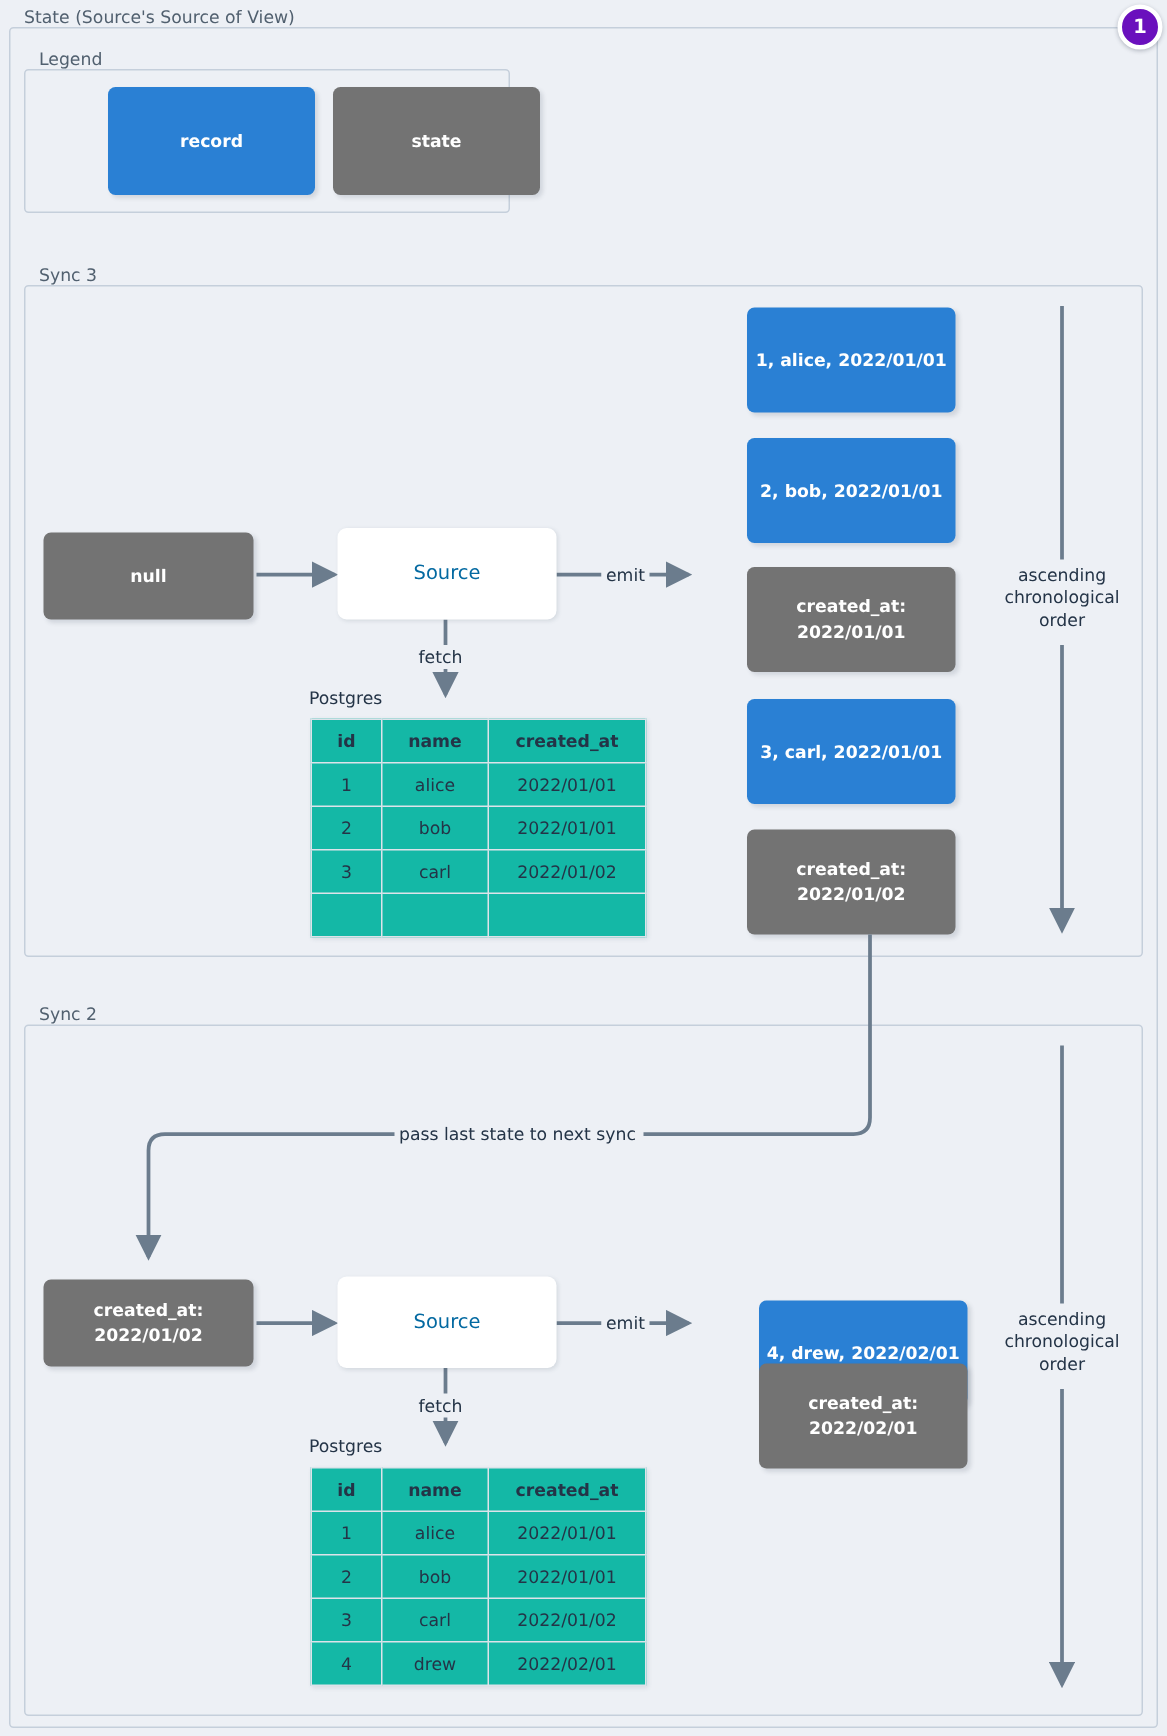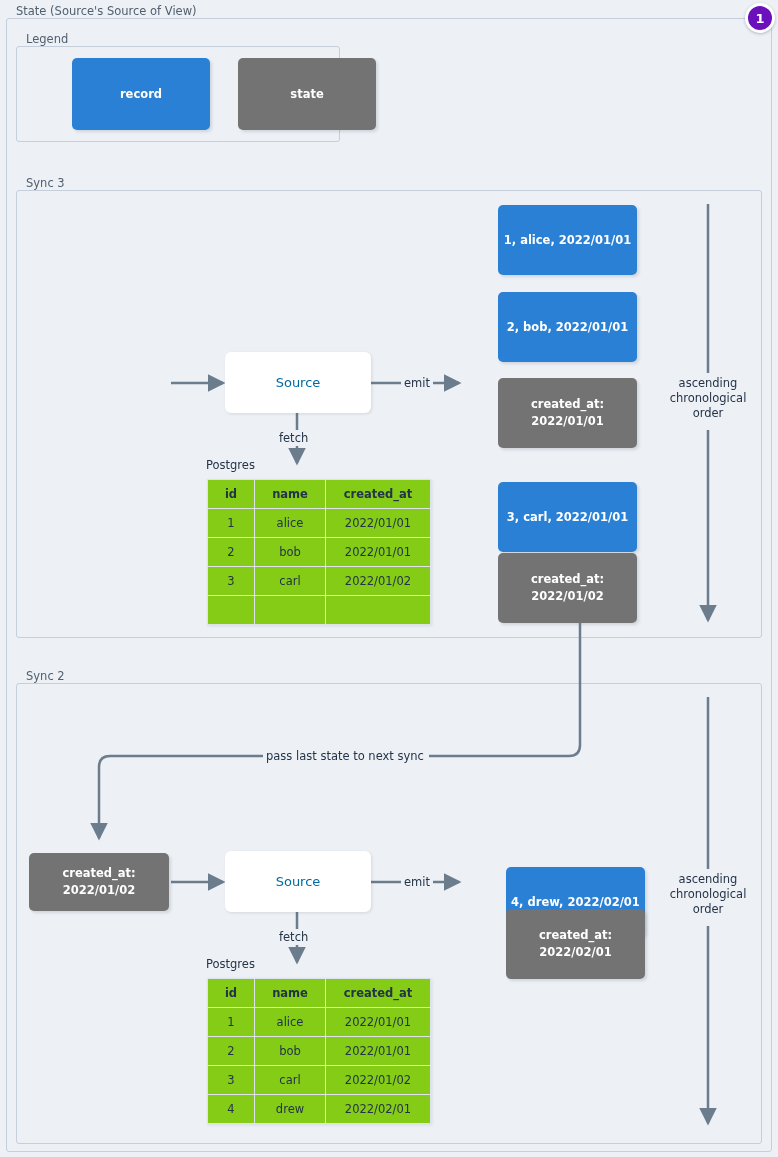--- a/index.html
+++ b/index.html
@@ -54,21 +54,21 @@
     left: 16px;
     top: 32px;
     width: 324px;
     height: 110px;
   }
   #legend-inner {
     position: absolute;
     left: 12px;
     top: 26px;
     display: flex;
-    gap: 28px;
+    gap: 12px;
     padding-left: 44px;
   }
 
   
   .node {
     box-sizing: border-box;
     display: flex;
     align-items: center;
     justify-content: center;
     text-align: center;
@@ -118,21 +118,21 @@
   
   .pg-label {
     position: absolute;
     font-size: 11.5px;
     color: #243447;
     white-space: nowrap;
   }
   table.pg {
     position: absolute;
     border-collapse: collapse;
-    background: #84cc16;
+    background: #14b8a6;
     font-size: 11.5px;
     color: #243447;
     box-shadow: 1px 1px 3px rgba(60, 75, 95, 0.12);
   }
   table.pg th, table.pg td {
     border: 1px solid #dde3ea;
     height: 28px;
     padding: 0 8px;
     text-align: center;
     font-weight: normal;
@@ -230,20 +230,23 @@
       <line x1="355" y1="193" x2="385" y2="193" stroke="#6b7c8d" stroke-width="2.5"></line>
       <line x1="415" y1="193" x2="443" y2="193" stroke="#6b7c8d" stroke-width="2.5" marker-end="url(#ah1)"></line>
 
       <line x1="281" y1="223" x2="281" y2="240" stroke="#6b7c8d" stroke-width="2.5"></line>
       <line x1="281" y1="256" x2="281" y2="273" stroke="#6b7c8d" stroke-width="2.5" marker-end="url(#ah1)"></line>
 
       <line x1="692" y1="14" x2="692" y2="183" stroke="#6b7c8d" stroke-width="2.5"></line>
       <line x1="692" y1="240" x2="692" y2="430" stroke="#6b7c8d" stroke-width="2.5" marker-end="url(#ah1)"></line>
     </svg>
 
+    <div class="node state abs" style="left:13px; top:165px; width:140px; height:58px;">
+      <span>null</span>
+    </div>
 
     <div class="node plain abs" style="left:209px; top:162px; width:146px; height:61px;">
       <span>Source</span>
     </div>
 
     <div class="conn-label" style="left:385px; top:186px;">emit</div>
     <div class="conn-label" style="left:260px; top:241px;">fetch</div>
     <div class="pg-label" style="left:190px; top:268px;">Postgres</div>
 
     <table class="pg" style="left:191px; top:289px;">
@@ -281,21 +284,21 @@
     <div class="node record abs" style="left:482px; top:15px; width:139px; height:70px;">
       <span>1, alice, 2022/01/01</span>
     </div>
     <div class="node record abs" style="left:482px; top:102px; width:139px; height:70px;">
       <span>2, bob, 2022/01/01</span>
     </div>
     <div class="node state abs" style="left:482px; top:188px; width:139px; height:70px; flex-direction:column;">
       <span>created_at:</span>
       <span>2022/01/01</span>
     </div>
-    <div class="node record abs" style="left:482px; top:292px; width:139px; height:70px;">
+    <div class="node record abs" style="left:482px; top:276px; width:139px; height:70px;">
       <span>3, carl, 2022/01/01</span>
     </div>
     <div class="node state abs" style="left:482px; top:363px; width:139px; height:70px; flex-direction:column;">
       <span>created_at:</span>
       <span>2022/01/02</span>
     </div>
 
     <div class="axis-label" style="left:637px; top:186px; width:110px;">
       <div>ascending</div>
       <div>chronological</div>

